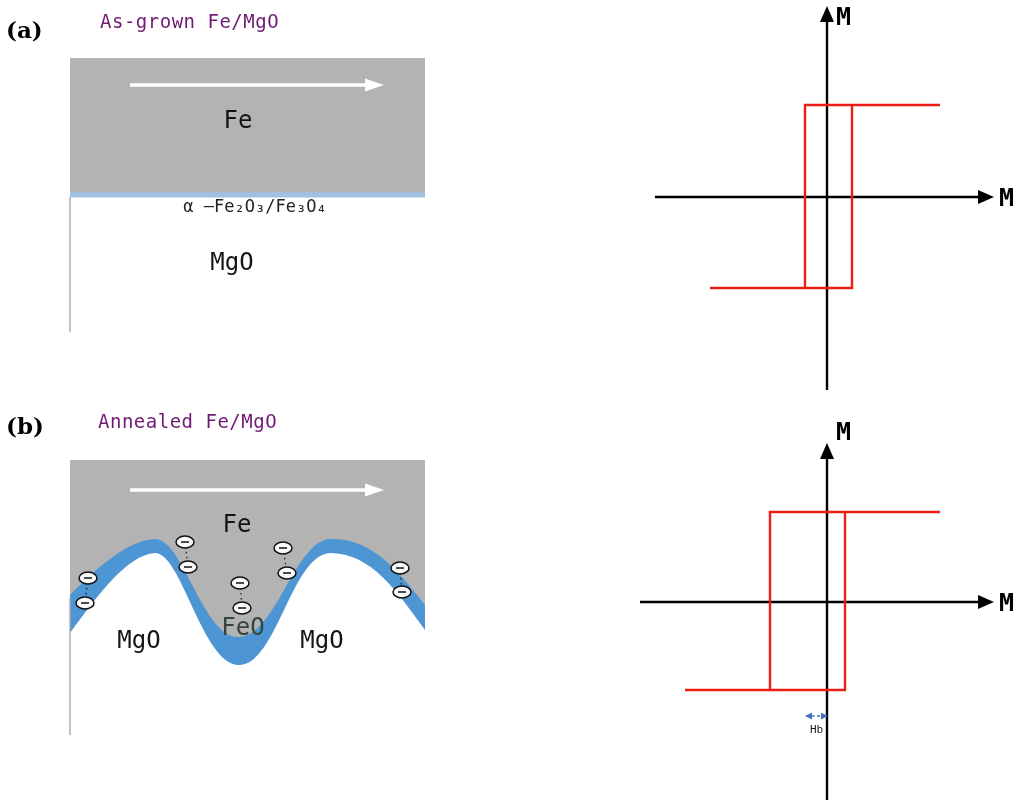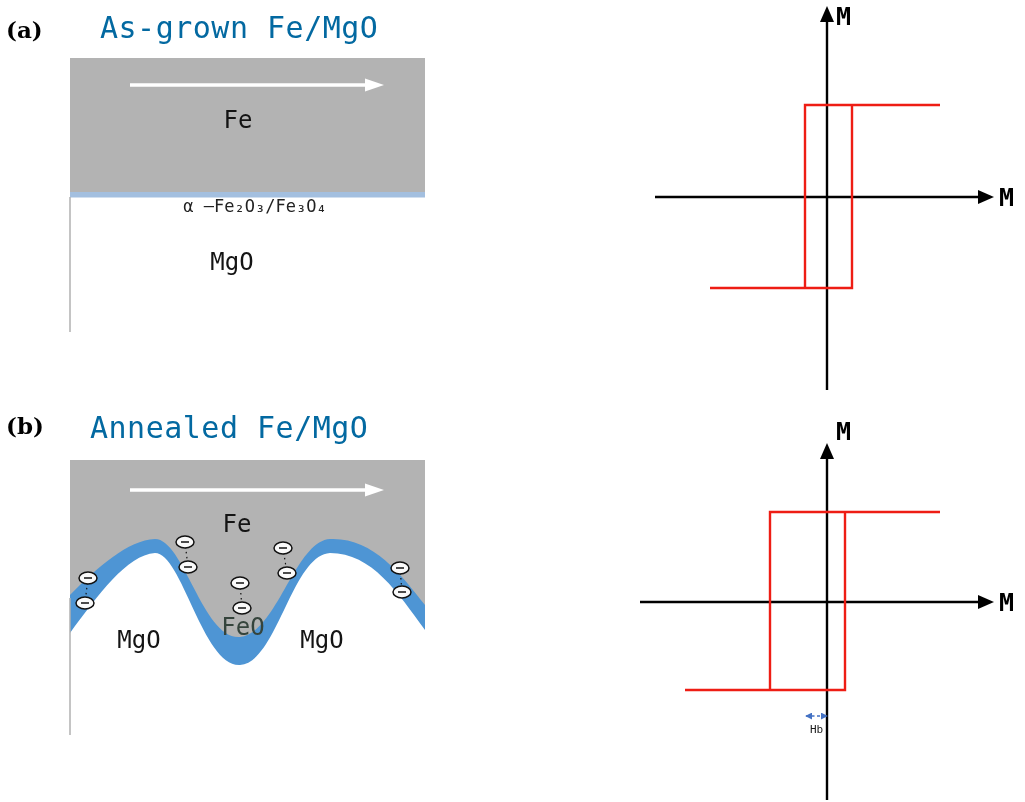--- a/index.html
+++ b/index.html
@@ -5,21 +5,21 @@
   html,body{margin:0;padding:0;}
   body{
     width:1025px;height:802px;position:relative;background:#ffffff;overflow:hidden;
     font-family:"DejaVu Sans Mono","Liberation Mono",monospace;
   }
   .abs{position:absolute;}
   .panel-label{
     font-family:"DejaVu Serif","Liberation Serif",serif;
     font-weight:bold;font-size:23px;color:#000;
   }
-  .panel-title{font-size:30px;color:#0369a1;white-space:nowrap;letter-spacing:0.5px;}
+  .panel-title{font-size:19px;color:#701a75;white-space:nowrap;letter-spacing:0.5px;}
   svg.layer{position:absolute;overflow:visible;}
   text{font-family:"DejaVu Sans Mono","Liberation Mono",monospace;}
   .axis-label{font-size:25px;font-weight:bold;fill:#000;}
   .mat-label{font-size:24px;fill:#141414;}
   .mat-label-sm{font-size:17px;fill:#222;}
   .bias-label{font-size:11px;fill:#1a1a1a;}
 </style>
 </head>
 <body>
 
@@ -41,21 +41,21 @@
   <line x1="197" y1="20" x2="197" y2="390" stroke="#000" stroke-width="2.4"></line>
   <polygon points="197,6 190,22 204,22" fill="#000"></polygon>
   <line x1="25" y1="197" x2="350" y2="197" stroke="#000" stroke-width="2.4"></line>
   <polygon points="364,197 348,190 348,204" fill="#000"></polygon>
   <text x="206" y="25" class="axis-label">M</text>
   <text x="369" y="206" class="axis-label">M</text>
   <path id="loop-a" style="stroke:var(--loop-red);fill:none" stroke-width="2.4" d="M 310 105 H 175 V 288 H 80 M 80 288 H 222 V 105 H 310"></path>
 </svg>
 
 <div class="abs panel-label" style="left:6px;top:412px">(b)</div>
-<div class="abs panel-title" style="left:90px;top:410px">Annealed Fe/MgO</div>
+<div class="abs panel-title" style="left:98px;top:410px">Annealed Fe/MgO</div>
 
 <svg class="layer" style="left:60px;top:450px" width="375" height="300" viewBox="0 0 375 300">
   <path d="M10,10 H365 V180 C338,143 312,103 270,103 C232,105 217,213 180,215 C143,217 122,103 95,103 C67,105 38,145 10,183 Z" style="fill:var(--oxide-blue)"></path>
   <path d="M10,10 H365 V155 C340,123 312,87 270,89 C235,91 217,183 180,187 C143,190 124,89 95,89 C68,90 38,117 10,145 Z" style="fill:var(--fe-gray)"></path>
   <line x1="70" y1="40" x2="306" y2="40" stroke="#ffffff" stroke-width="3.5"></line>
   <polygon points="324,40 305,33.5 305,46.5" fill="#ffffff"></polygon>
   <text x="177" y="82" text-anchor="middle" class="mat-label">Fe</text>
   <g id="charges">
       <line x1="28" y1="128" x2="25" y2="153" stroke="#111" stroke-width="1.2" stroke-dasharray="1.5 3.5"></line>
       <line x1="125" y1="92" x2="128" y2="117" stroke="#111" stroke-width="1.2" stroke-dasharray="1.5 3.5"></line>

